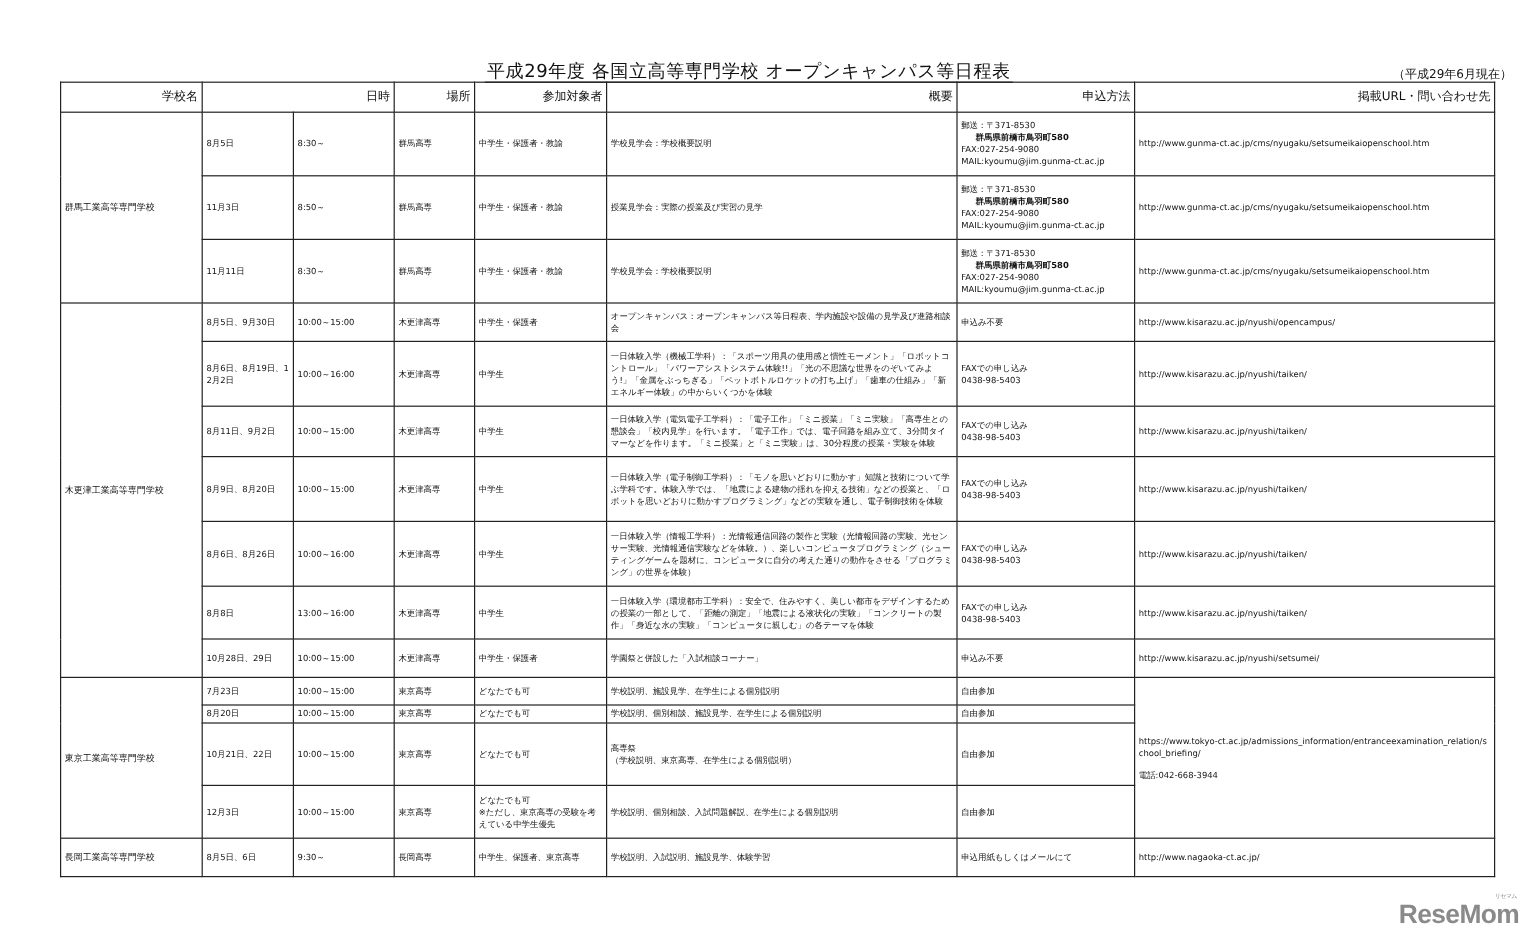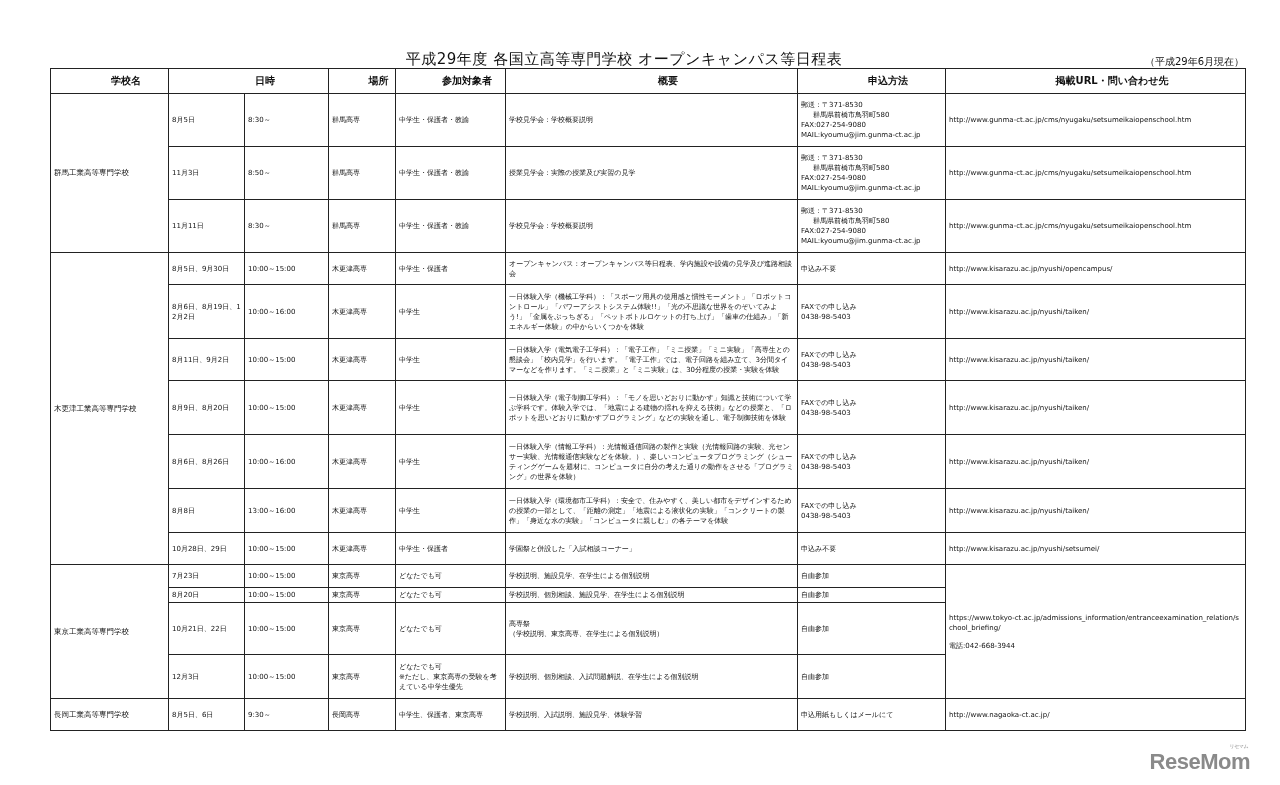--- a/index.html
+++ b/index.html
@@ -1,31 +1,31 @@
 <!DOCTYPE html>
 <html><head>
 <meta charset="utf-8">
 <style>
   html, body { margin:0; padding:0; background:#ffffff; }
   body { width:1280px; height:785px; position:relative; overflow:hidden;
          font-family: "DejaVu Sans", "Liberation Sans", sans-serif; color:#111; }
   .title { position:absolute; left:0; width:1248px; top:50px; text-align:center;
            font-size:15px; letter-spacing:0.5px; }
   .title span { border-bottom:1px solid #222; padding:0 2px; }
-  .asof { position:absolute; right:36px; top:55px; font-size:10px; }
+  .asof { position:absolute; right:20px; top:55px; font-size:10px; }
   table.sched { position:absolute; left:50px; top:68px; border-collapse:collapse;
                 table-layout:fixed; width:1195px; }
   table.sched th, table.sched td { border:1px solid #222; padding:1px 3px;
                 font-size:7px; line-height:10px; vertical-align:middle; word-break:break-all; }
-  table.sched th { font-weight:bold; font-size:10px; height:22px; text-align:center;padding-left:36px; }
+  table.sched th { font-weight:normal; font-size:10px; height:22px; text-align:right;padding-left:36px; }
   table.sched td.school { font-size:7.5px; }
   td.url { font-size:6.5px; }
   td.contact { font-size:6.5px; line-height:9px; }
-  .indent { padding-left:12px; }
-  .logo { position:absolute; right:30px; bottom:10px; font-size:22px; font-weight:bold;
+  .indent { padding-left:12px;font-weight:bold; }
+  .logo { position:absolute; right:14px; bottom:10px; font-size:22px; font-weight:bold;
           color:#8a8a8a; letter-spacing:-0.5px; font-family:"Liberation Sans", sans-serif; }
   .logo .sub { position:absolute; right:2px; top:-6px; font-size:5px; font-weight:normal; }
 </style>
 </head>
 <body>
 
 <div class="title"><span>平成29年度  各国立高等専門学校  オープンキャンパス等日程表</span></div>
 <div class="asof">（平成29年6月現在）</div>
 
 <table class="sched">

